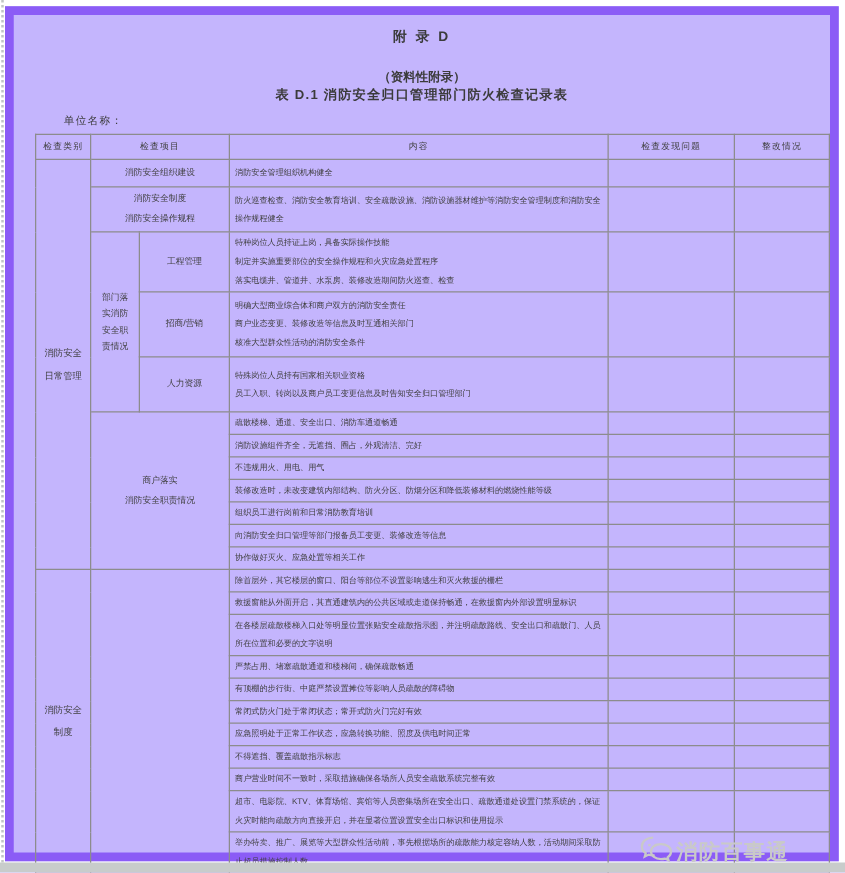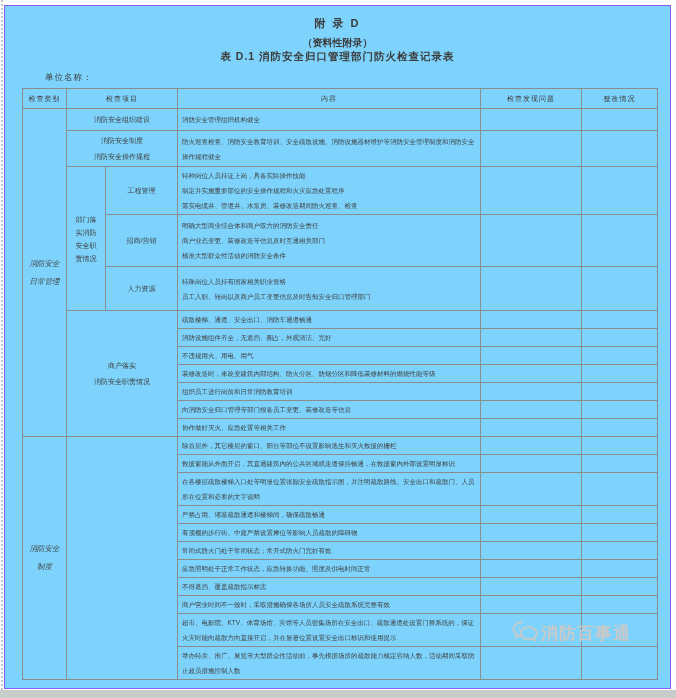--- a/index.html
+++ b/index.html
@@ -4,49 +4,49 @@
 <style>
   html,body{margin:0;padding:0;}
   body{
     width:676px;height:698px;position:relative;background:#ffffff;
     font-family:"Liberation Sans", sans-serif;color:#3b3b3b;
     overflow:hidden;
   }
   .scan-left-edge{position:absolute;left:1px;top:0;bottom:8px;width:0;
     border-left:2px dotted #8f9898;opacity:.55;}
   .bottom-band{position:absolute;left:0;right:0;bottom:0;height:8px;background:#c8cccb;}
-  .page{position:absolute;left:4px;right:5px;top:5px;bottom:9px;background:#7dd3fc;
-    border:1px solid #8b5cf6;box-sizing:border-box;}
+  .page{position:absolute;left:4px;right:5px;top:5px;bottom:9px;background:#c4b5fd;
+    border:7px solid #8b5cf6;box-sizing:border-box;}
   .titles{text-align:center;}
   .t1{margin-top:10px;font-size:11px;font-weight:bold;letter-spacing:2px;}
-  .t2{margin-top:5px;font-size:10px;font-weight:bold;}
+  .t2{margin-top:18px;font-size:10px;font-weight:bold;}
   .t3{margin-top:4px;font-size:10.5px;font-weight:bold;letter-spacing:1px;}
   .t4{font-size:10.5px;font-weight:bold;letter-spacing:1px;}
   .unit{margin:8px 0 4px 40px;font-size:8.5px;letter-spacing:1px;}
   table.rec{border-collapse:collapse;table-layout:fixed;margin-left:17px;width:635px;
     font-size:6.5px;line-height:15px;color:#3f3f3f;}
   table.rec td, table.rec th{border:1px solid #8c8c8c;padding:1px 4px;vertical-align:middle;
     overflow:hidden;box-sizing:border-box;}
   th{font-weight:normal;font-size:7px;text-align:center;height:20px;letter-spacing:1px;}
   td.cat{ text-align:center;font-size:7.5px;line-height:18px;padding:0;}
-  td.cat .wrapnarrow{display:inline-block;width:4em;font-style:italic;}
+  td.cat .wrapnarrow{display:inline-block;width:4em;}
   td.item{ text-align:center;font-size:7px;white-space:pre-line;line-height:16px;}
   td.sub{ text-align:center;font-size:7px;}
   td.deptlabel{text-align:center;font-size:7px;line-height:13px;padding:0;}
   td.deptlabel .wrapnarrow{display:inline-block;width:3em;}
   td.content{text-align:left;white-space:pre-line;}
   td.blank{}
   tr.rh-m{height:22px;}
   tr.rh-s{height:18px;}
   tr.rh-2{height:36px;}
   tr.rh-3a{height:46px;}
   tr.rh-3b{height:52px;}
   tr.rh-2b{height:44px;}
   tr.rh-d{height:31px;}
-  .watermark{position:absolute;left:512px;top:620px;display:flex;align-items:center;
+  .watermark{position:absolute;left:512px;top:668px;display:flex;align-items:center;
     color:#c9c9c9;font-size:17px;font-weight:bold;letter-spacing:1px;white-space:nowrap;}
   .wm-icon{margin-right:3px;display:inline-block;}
 </style>
 </head>
 <body>
 
 <div class="page">
 
   <div class="titles">
     <div class="t1">附  录  D</div>

